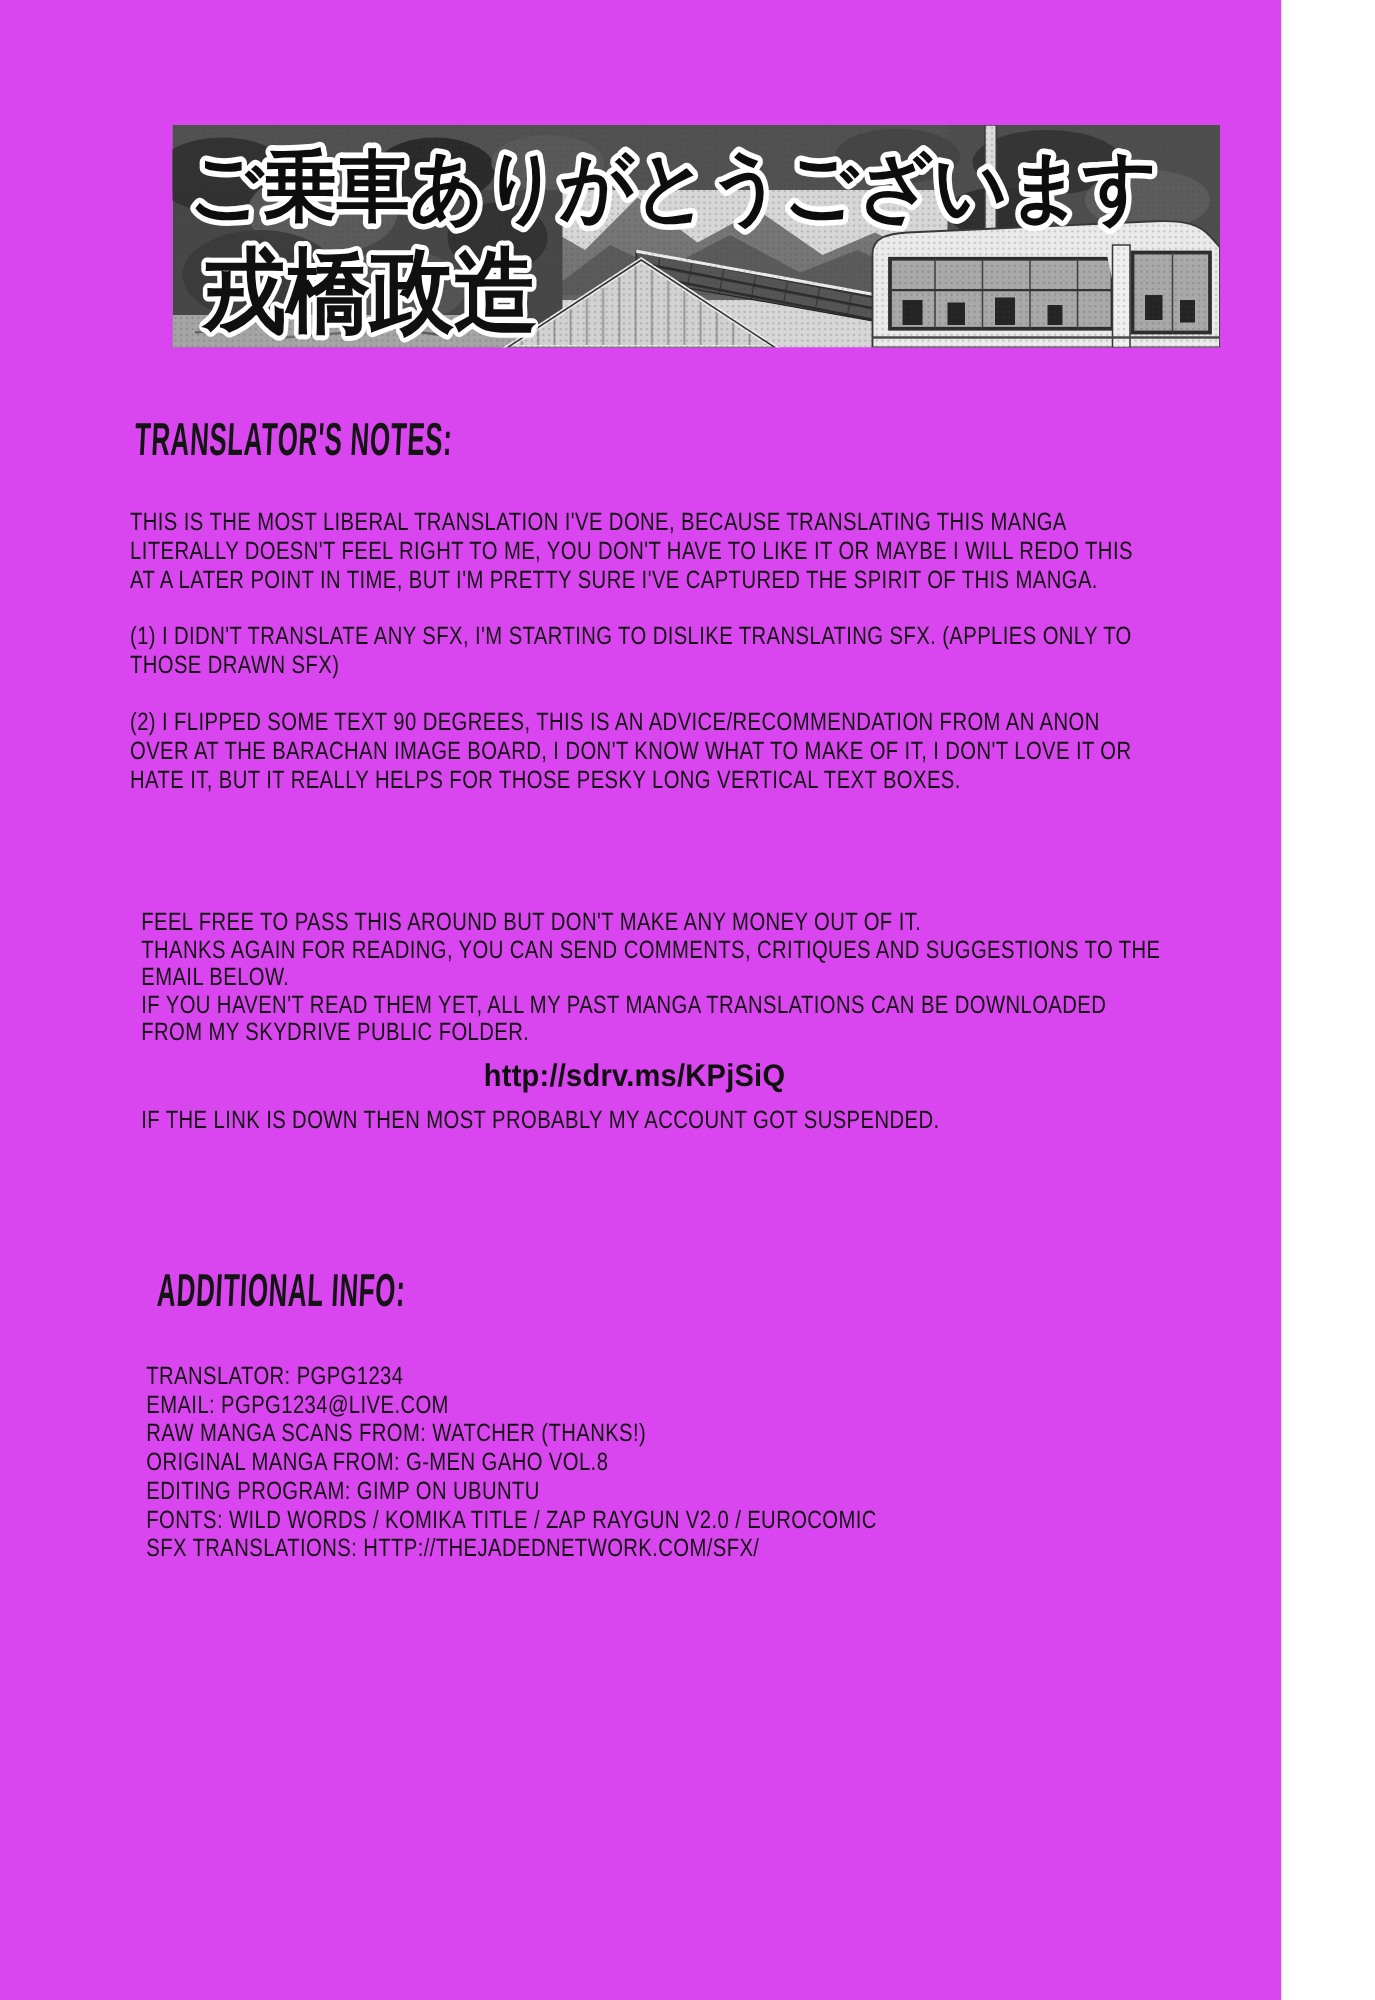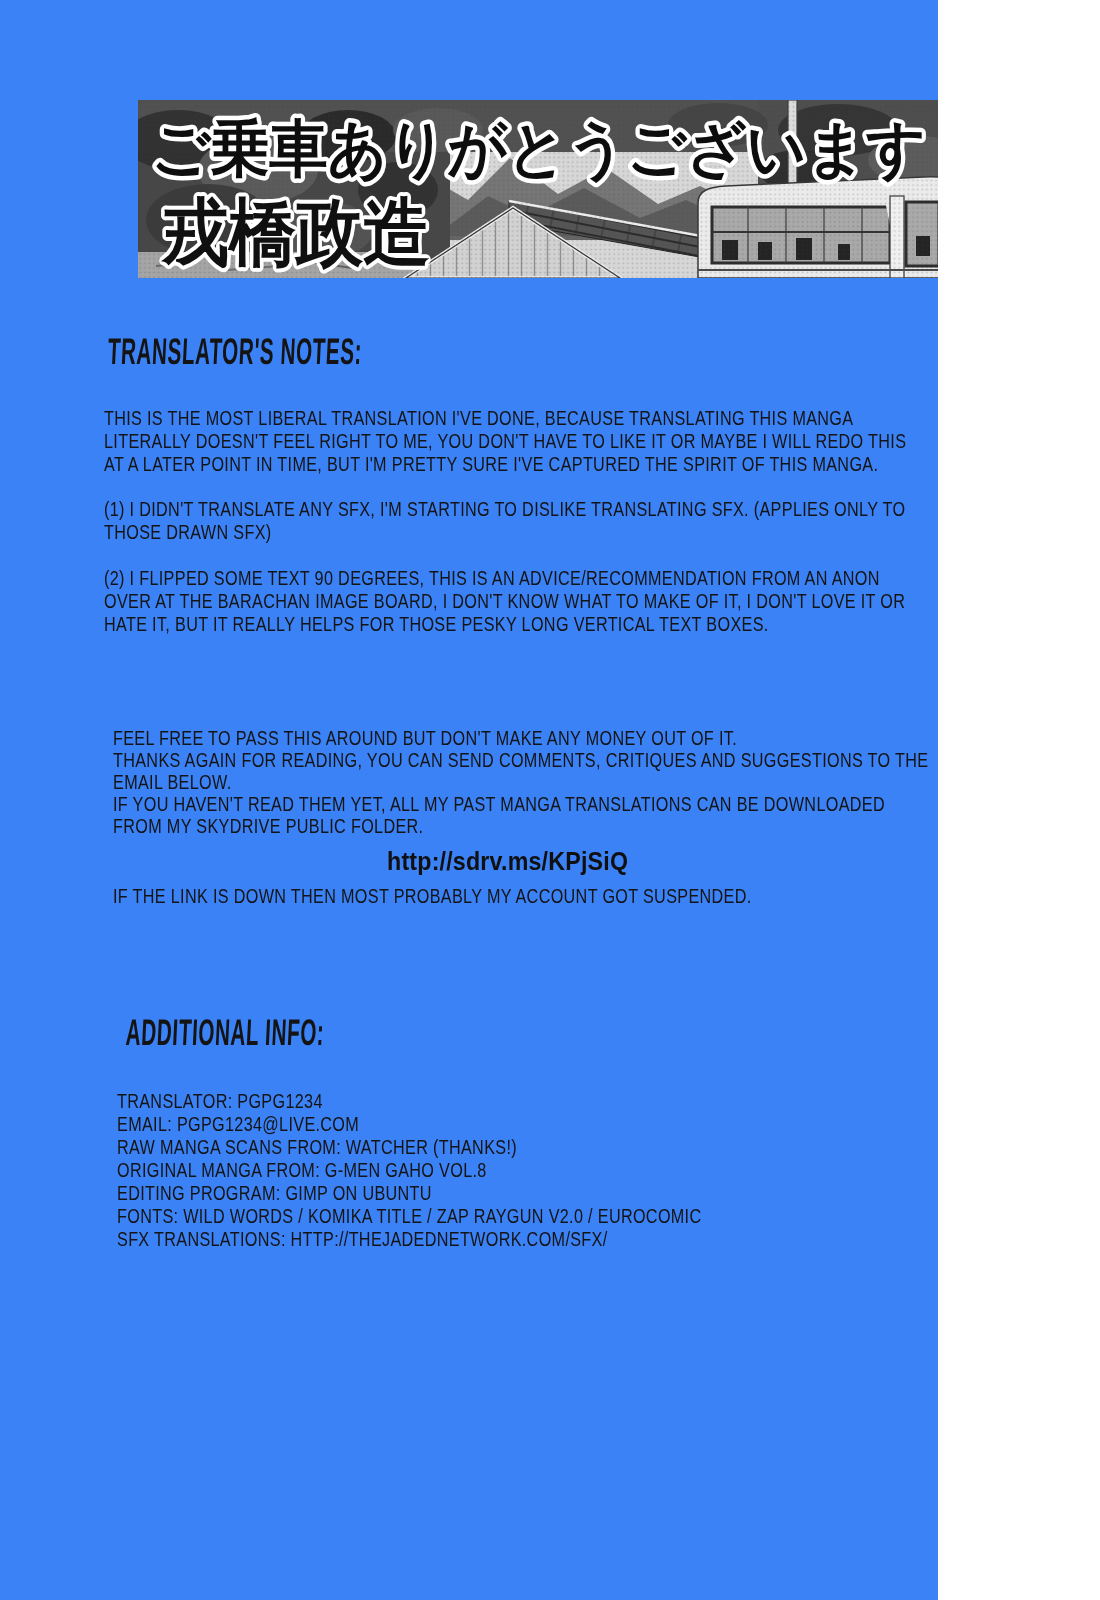--- a/index.html
+++ b/index.html
@@ -1,17 +1,17 @@
 <!DOCTYPE html>
 <html><head>
 <meta charset="utf-8">
 <style>
   html,body{margin:0;padding:0;background:#ffffff;}
   .page{
-    position:relative;width:938px;height:1600px;background:#3b82f6;overflow:hidden;
+    position:relative;width:1025px;height:1600px;background:#d946ef;overflow:hidden;
     font-family:"Liberation Sans",sans-serif;color:#141414;
   }
   .banner{position:absolute;left:138px;top:100px;width:838px;height:178px;}
   .banner svg{display:block;width:838px;height:178px;}
   .jp-title{font-family:"DejaVu Sans",sans-serif;font-weight:bold;}
   .jp-author{font-family:"DejaVu Serif",serif;font-weight:bold;}
 
   .heading{
     position:absolute;margin:0;font-weight:bold;font-size:37px;line-height:1;
     white-space:nowrap;letter-spacing:1px;

